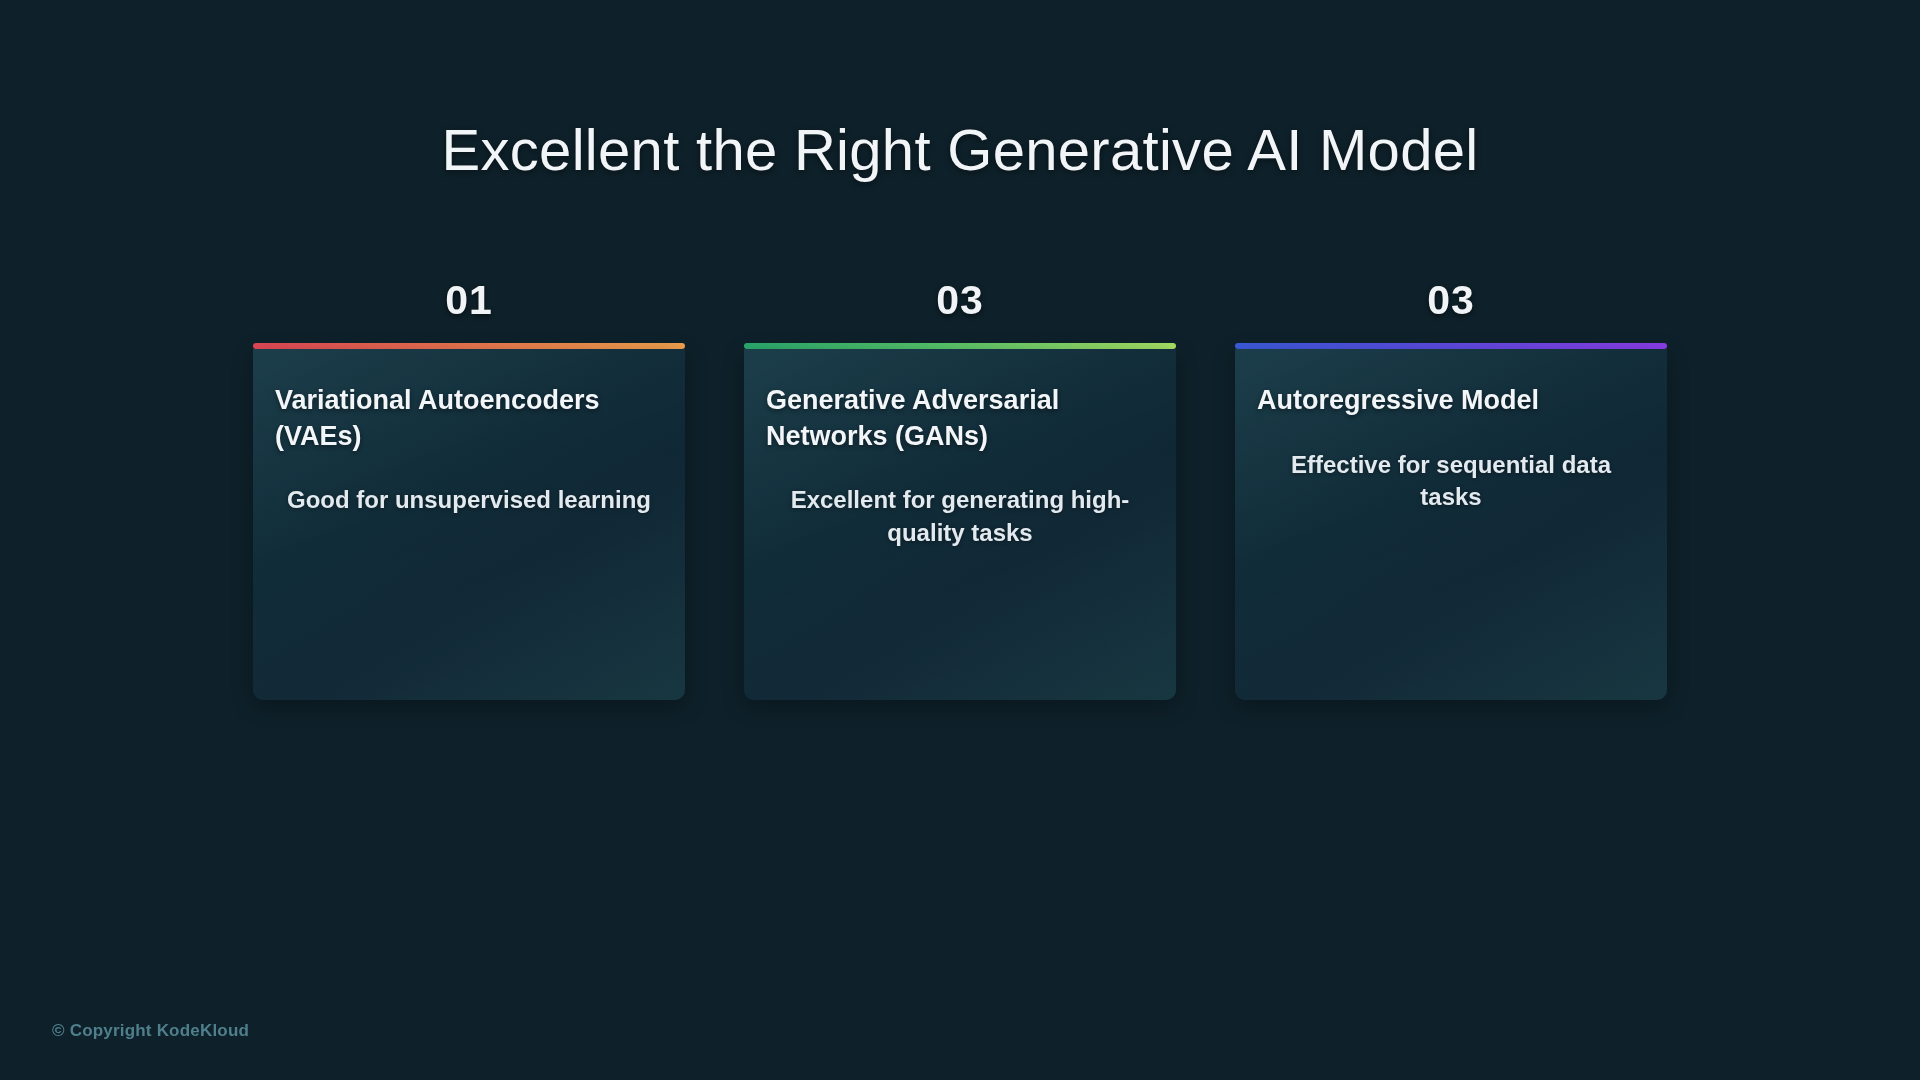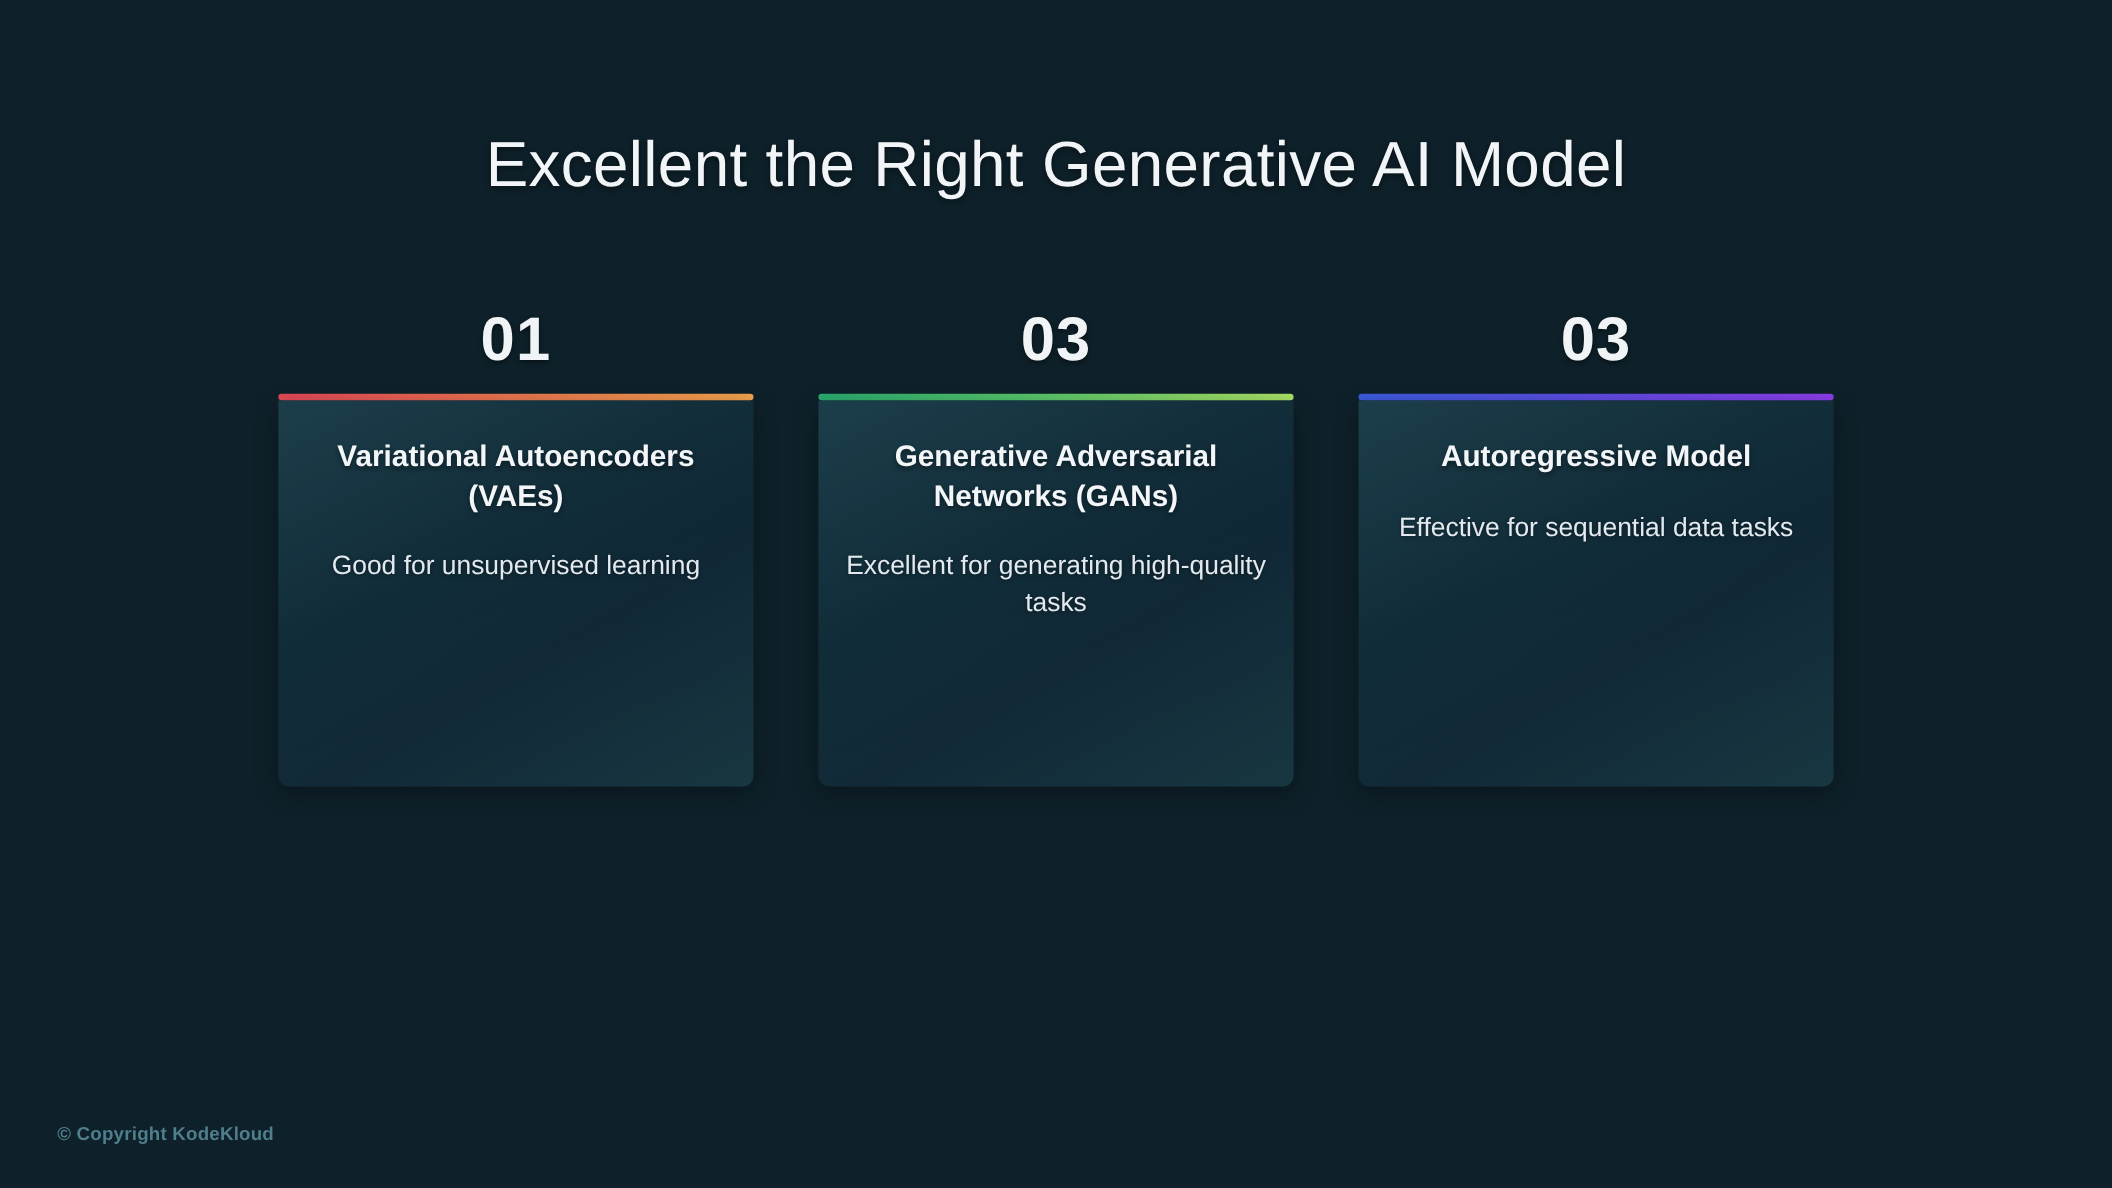--- a/index.html
+++ b/index.html
@@ -45,21 +45,21 @@
   .card-wrap {
     width: 432px;
     display: flex;
     flex-direction: column;
     align-items: stretch;
   }
 
   .card-number {
     text-align: center;
     color: #f1f4f6;
-    font-size: 56px;
+    font-size: 41px;
     font-weight: bold;
     line-height: 1;
     margin-bottom: 22px;
     text-shadow: 0 2px 5px rgba(0,0,0,0.5);
     letter-spacing: 1px;
   }
 
   .accent-bar {
     height: 6px;
     width: 100%;
@@ -88,34 +88,34 @@
     pointer-events: none;
     background: linear-gradient(160deg,
         rgba(255,255,255,0.028) 0%,
         rgba(255,255,255,0.0) 45%,
         rgba(255,255,255,0.018) 100%);
   }
 
   .card-title {
     position: relative;
     z-index: 2;
-    text-align: center;
+    text-align: left;
     color: #f3f6f8;
     font-size: 27px;
     font-weight: bold;
     line-height: 1.32;
     text-shadow: 0 2px 5px rgba(0,0,0,0.45);
   }
   .card-desc {
     position: relative;
     z-index: 2;
     text-align: center;
     color: #e3eaef;
     font-size: 24px;
-    font-weight: 400;
+    font-weight: 700;
     line-height: 1.36;
     margin-top: 30px;
     text-shadow: 0 1px 4px rgba(0,0,0,0.4);
   }
 
   
   #footer-copyright {
     position: absolute;
     left: 52px;
     bottom: 39px;

